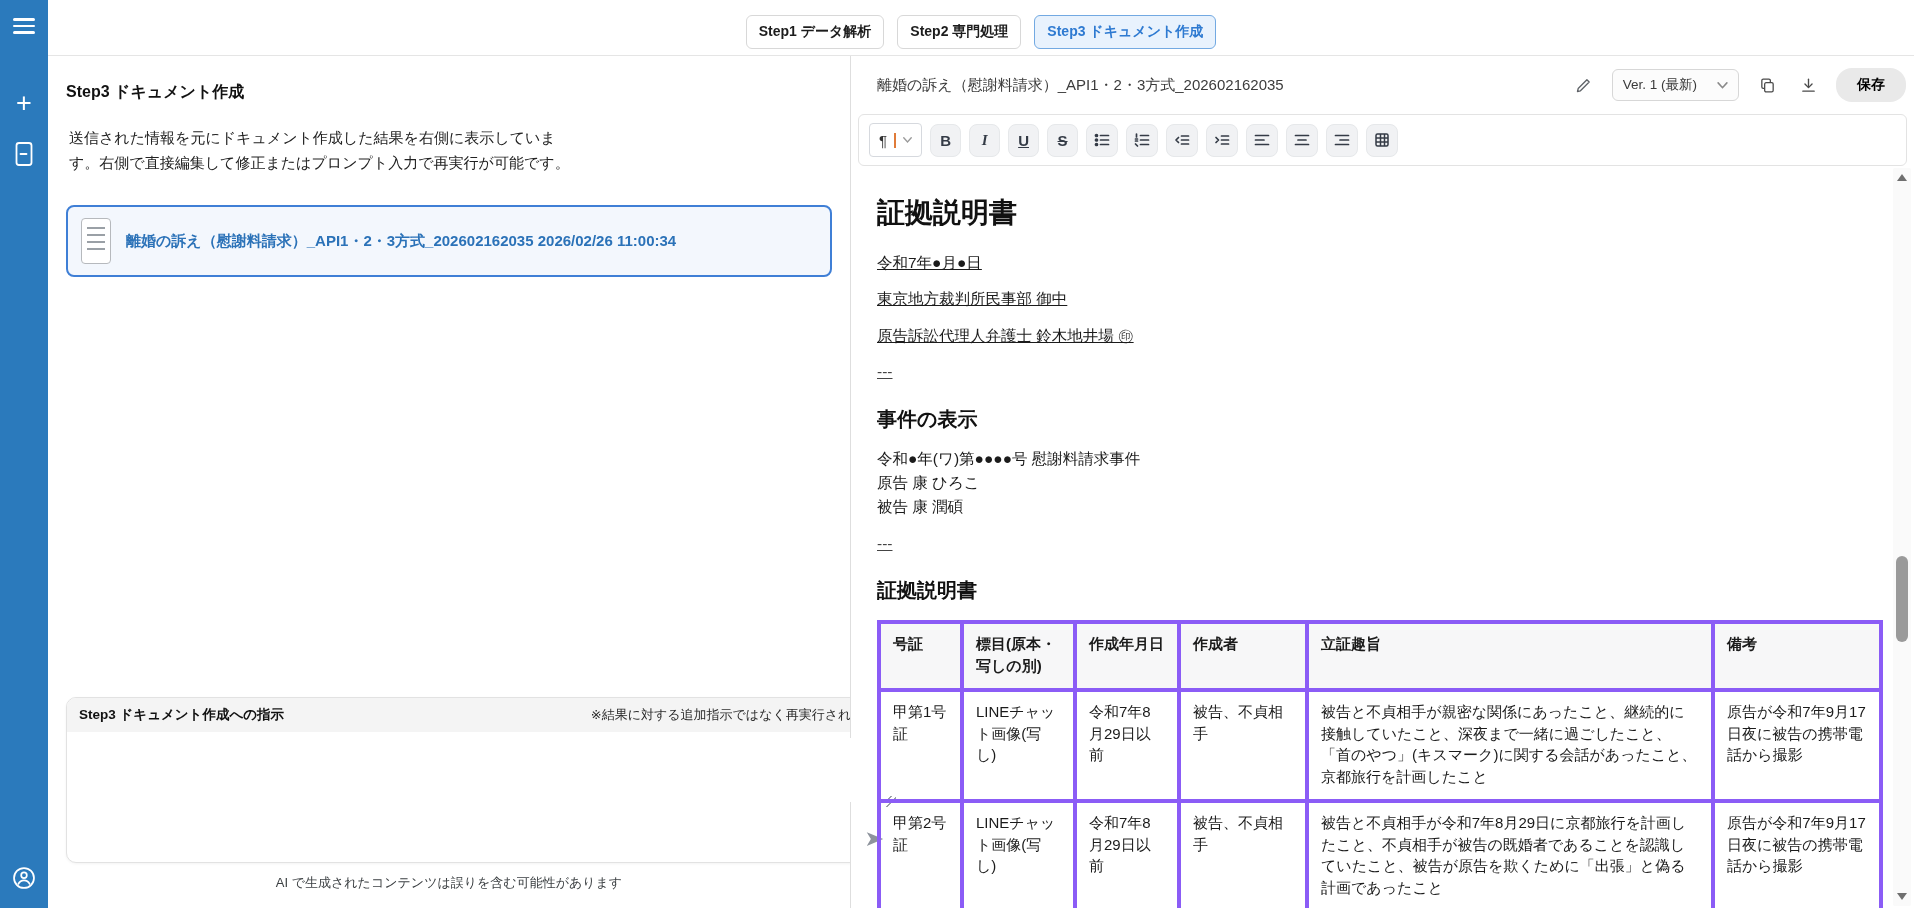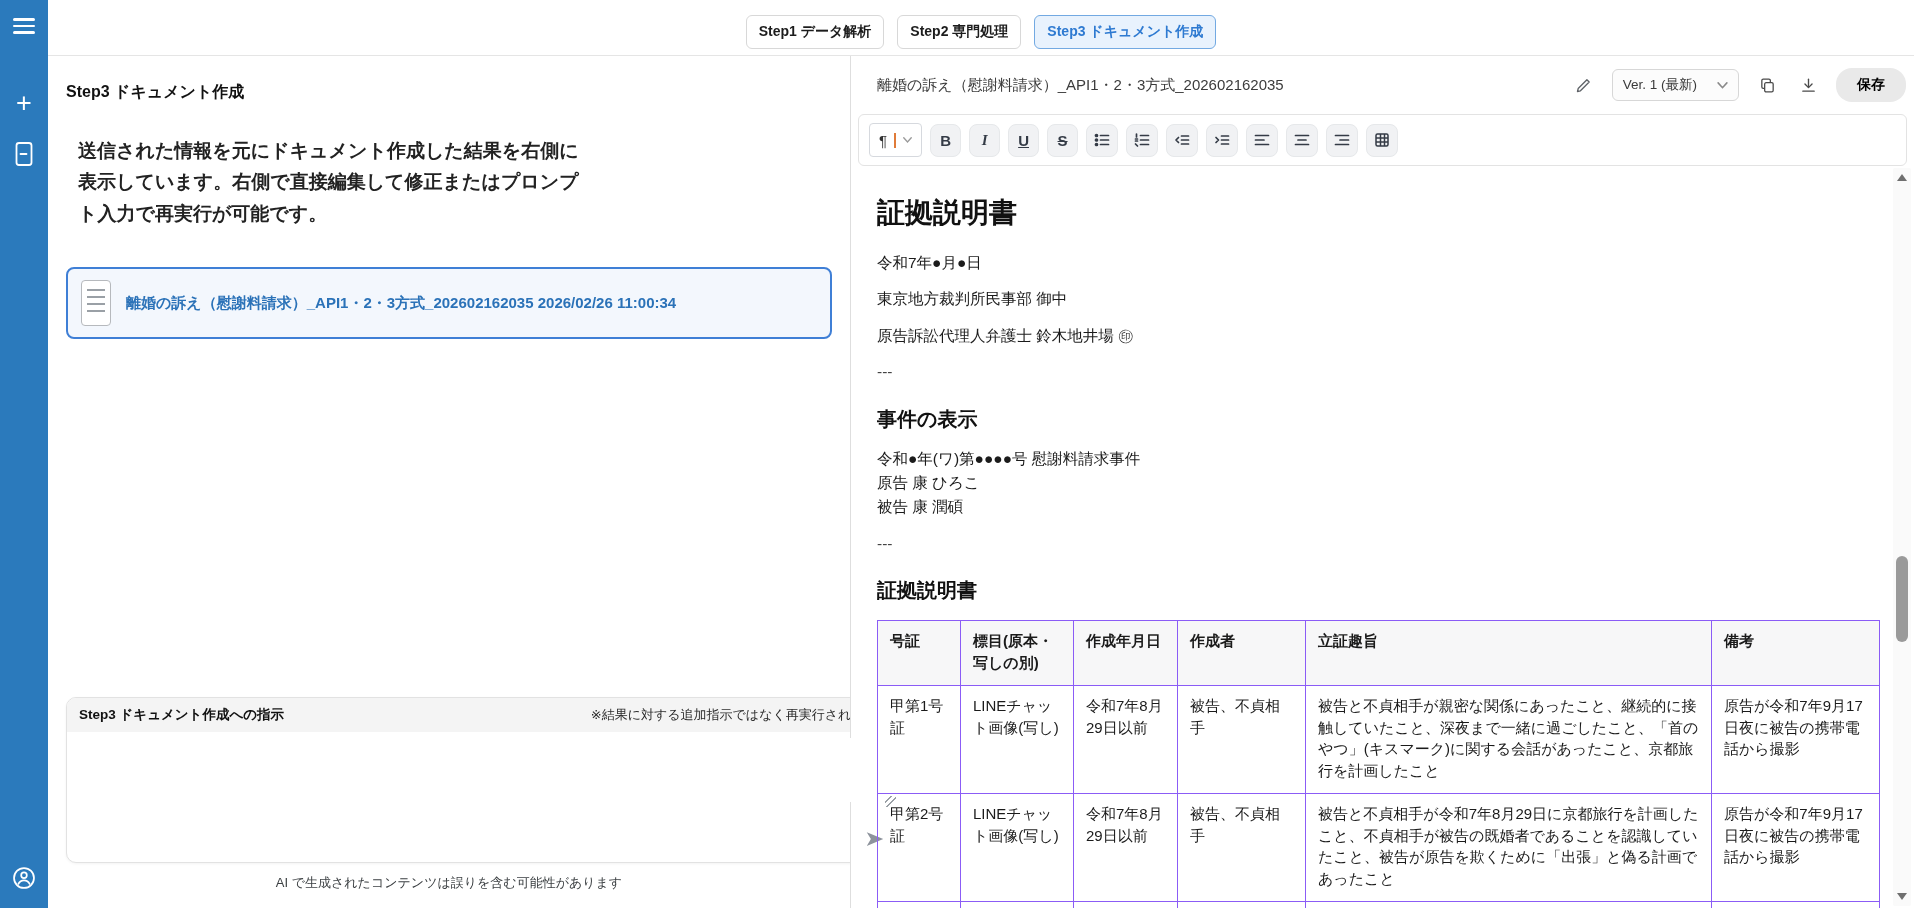--- a/index.html
+++ b/index.html
@@ -26,21 +26,21 @@
   .tab { padding:7px 12px; border:1px solid #d8d8d8; border-radius:6px; background:#fff;
          font-size:14px; font-weight:700; color:#1c1c1c; cursor:pointer; white-space:nowrap;margin-top:8px; }
   .tab.active { color:#2e7ad1; background:#e8f2fd; border-color:#72a9e2; }
 
   .content { flex:1; display:flex; min-height:0; }
 
   
   .left-panel { width:802px; flex:0 0 802px; display:flex; flex-direction:column;
                 padding:26px 18px 10px 18px; }
   .lp-title { font-size:16px; font-weight:700; color:#111; margin:0 0 20px; }
-  .lp-desc { font-size:19px; line-height:1.65; color:#222; max-width:508px; margin:12px;font-weight:bold; }
+  .lp-desc { font-size:15px; line-height:1.65; color:#222; max-width:508px; margin:3px; }
   .doc-card { margin-top:26px; width:766px; display:flex; align-items:center; gap:15px;
               border:2px solid #3f7fd6; background:#f3f7fd; border-radius:8px;
               padding:11px 13px; cursor:pointer; }
   .doc-card-icon { width:30px; height:46px; background:#fff; border:1px solid #b6b9bd;
                    border-radius:4px; padding:8px 5px; flex:0 0 30px; }
   .doc-card-icon i { display:block; width:100%; height:100%;
                      background:repeating-linear-gradient(#9aa0a6 0 2px, transparent 2px 7px); }
   .doc-card-title { font-size:15px; font-weight:700; color:#2b72b8; line-height:1.2; }
   .doc-card-sub { font-size:13px; color:#6f7680; margin-top:7px; }
 
@@ -83,28 +83,28 @@
   .caret-bar { width:2px; height:15px; background:#e07b39; display:inline-block; }
   .tbtn { min-width:31px; height:33px; background:#f1f2f4; border-radius:8px; border:1px solid #e6e8ea;
           display:flex; align-items:center; justify-content:center; color:#343b46;
           font-size:15px; font-weight:700; padding:0 7px; cursor:pointer; }
   .tbtn .it { font-style:italic; font-family:"Liberation Serif",serif; }
   .tbtn .un { text-decoration:underline; }
   .tbtn .st { text-decoration:line-through; }
 
   .doc-area { flex:1; position:relative; padding:16px 46px 0 26px; overflow:hidden; }
   .doc-h1 { font-size:28px; font-weight:800; color:#111; margin:12px 0 20px; }
-  .doc-p { font-size:15.5px; margin:12px 0 14px; line-height:1.45; color:#1b1b1b; }
+  .doc-p { font-size:15.5px; margin:12px 0 14px; line-height:1.45; color:#1b1b1b;text-decoration:underline; }
   .doc-sep { color:#444; }
   .doc-h2 { font-size:20px; font-weight:800; color:#111; margin:22px 0 14px; }
   .case-line { font-size:15.5px; line-height:1.55; color:#1b1b1b; }
 
   table.evidence { border-collapse:collapse; width:1002px; margin-top:16px; table-layout:fixed;
                    font-size:15px; }
-  table.evidence th, table.evidence td { border:1px solid #8b5cf6; padding:9px 12px 11px;
+  table.evidence th, table.evidence td { border:4px solid #8b5cf6; padding:9px 12px 11px;
                    vertical-align:top; text-align:left; line-height:1.45; word-break:break-all; }
   table.evidence th { background:#f7f7f8; font-weight:700; }
 
   
   .vscroll { position:absolute; top:2px; bottom:2px; right:3px; width:18px;
              background:#fafafa; border-radius:2px; }
   .vscroll .arr { position:absolute; left:50%; transform:translateX(-50%); width:0; height:0;
                   border-left:5px solid transparent; border-right:5px solid transparent; }
   .arr.up { top:6px; border-bottom:7px solid #6f6f6f; }
   .arr.down { bottom:6px; border-top:7px solid #6f6f6f; }

